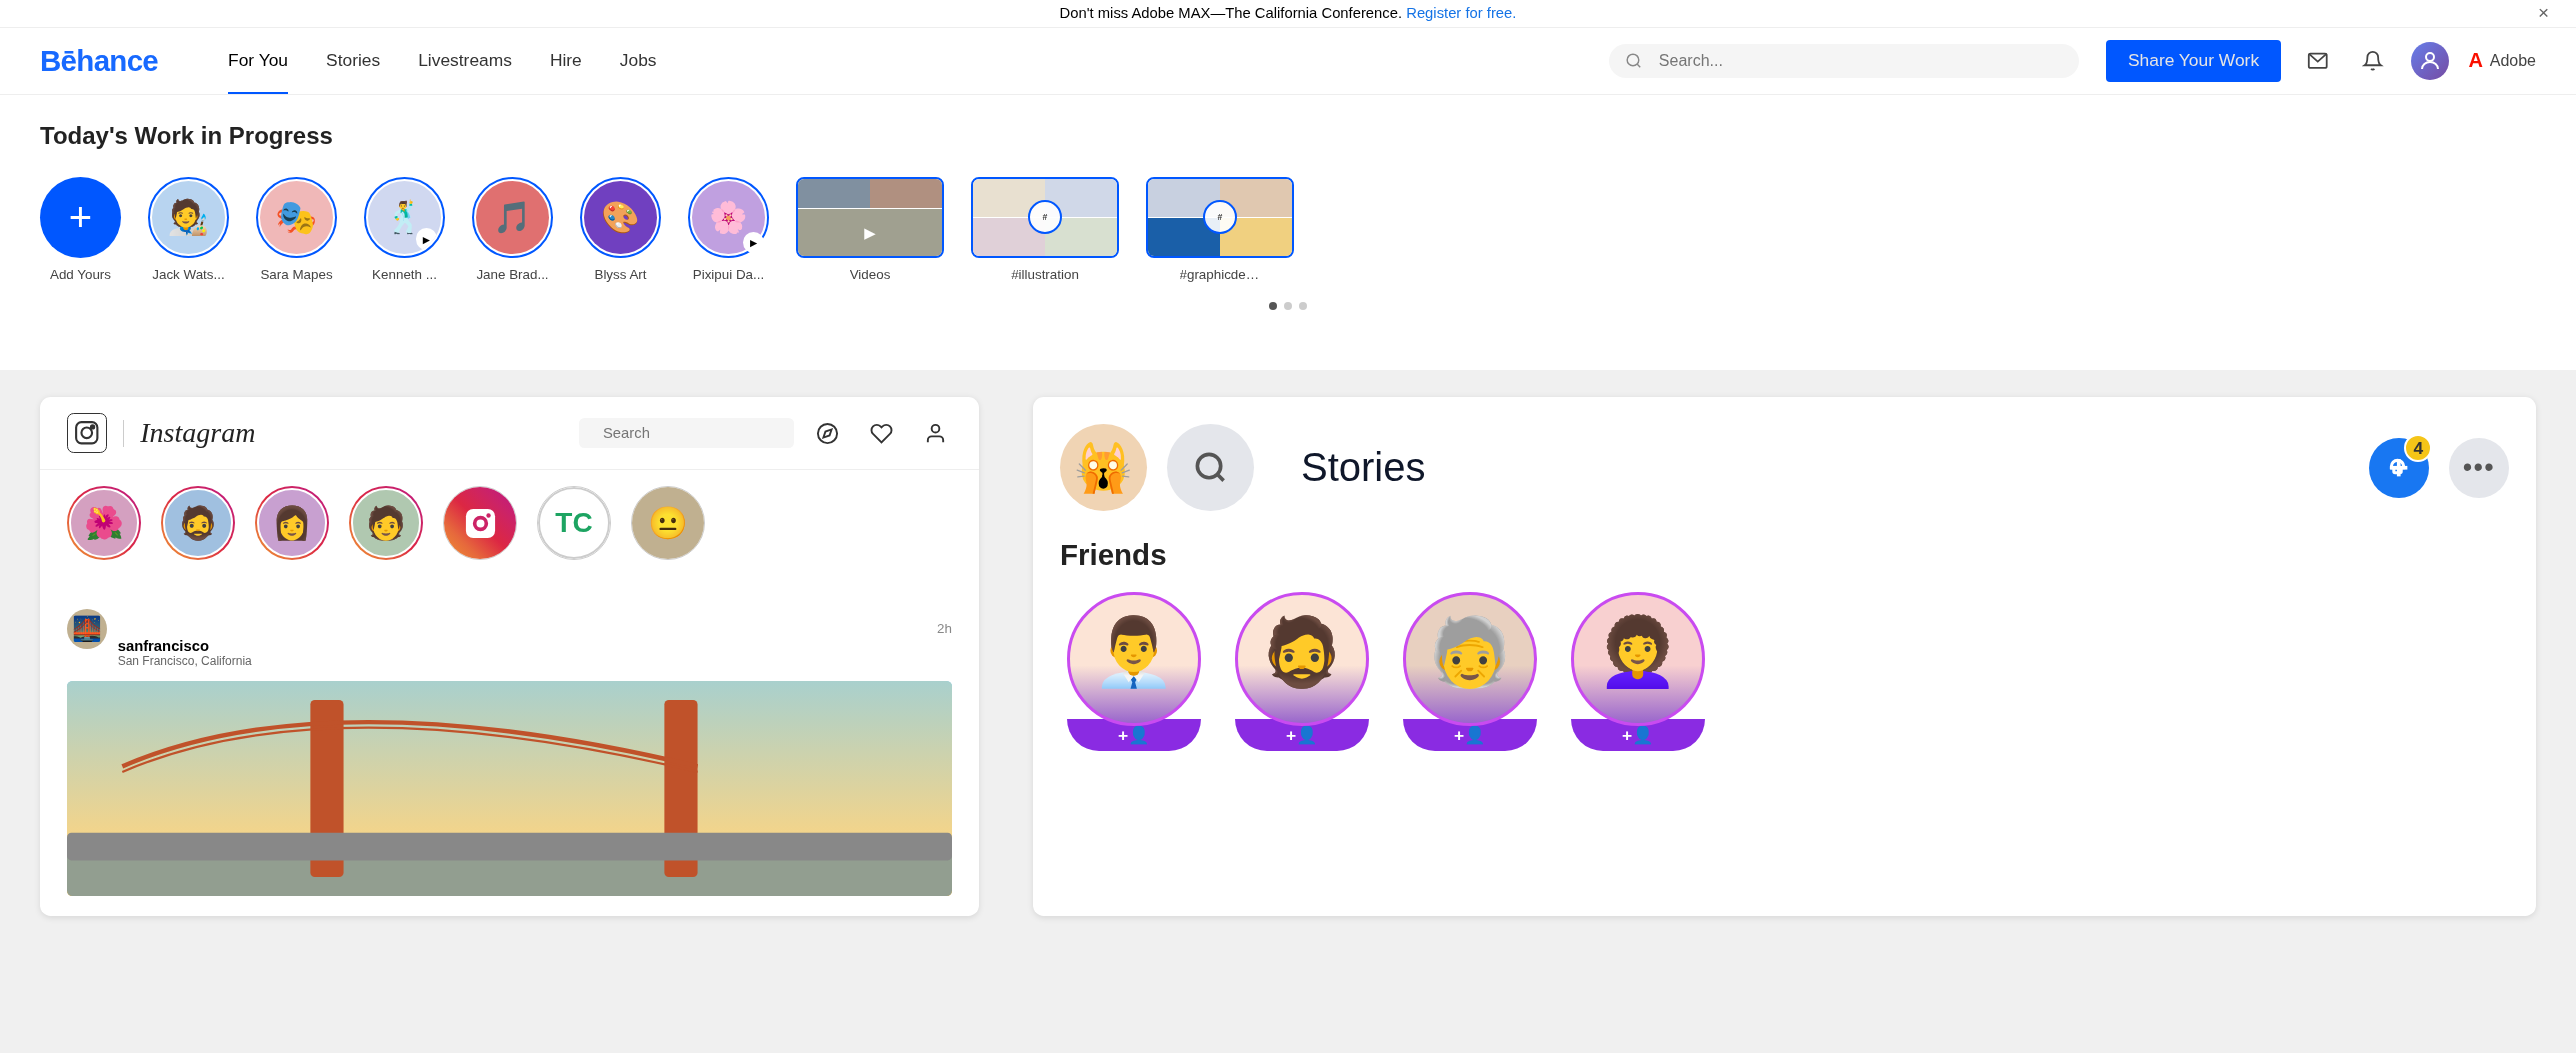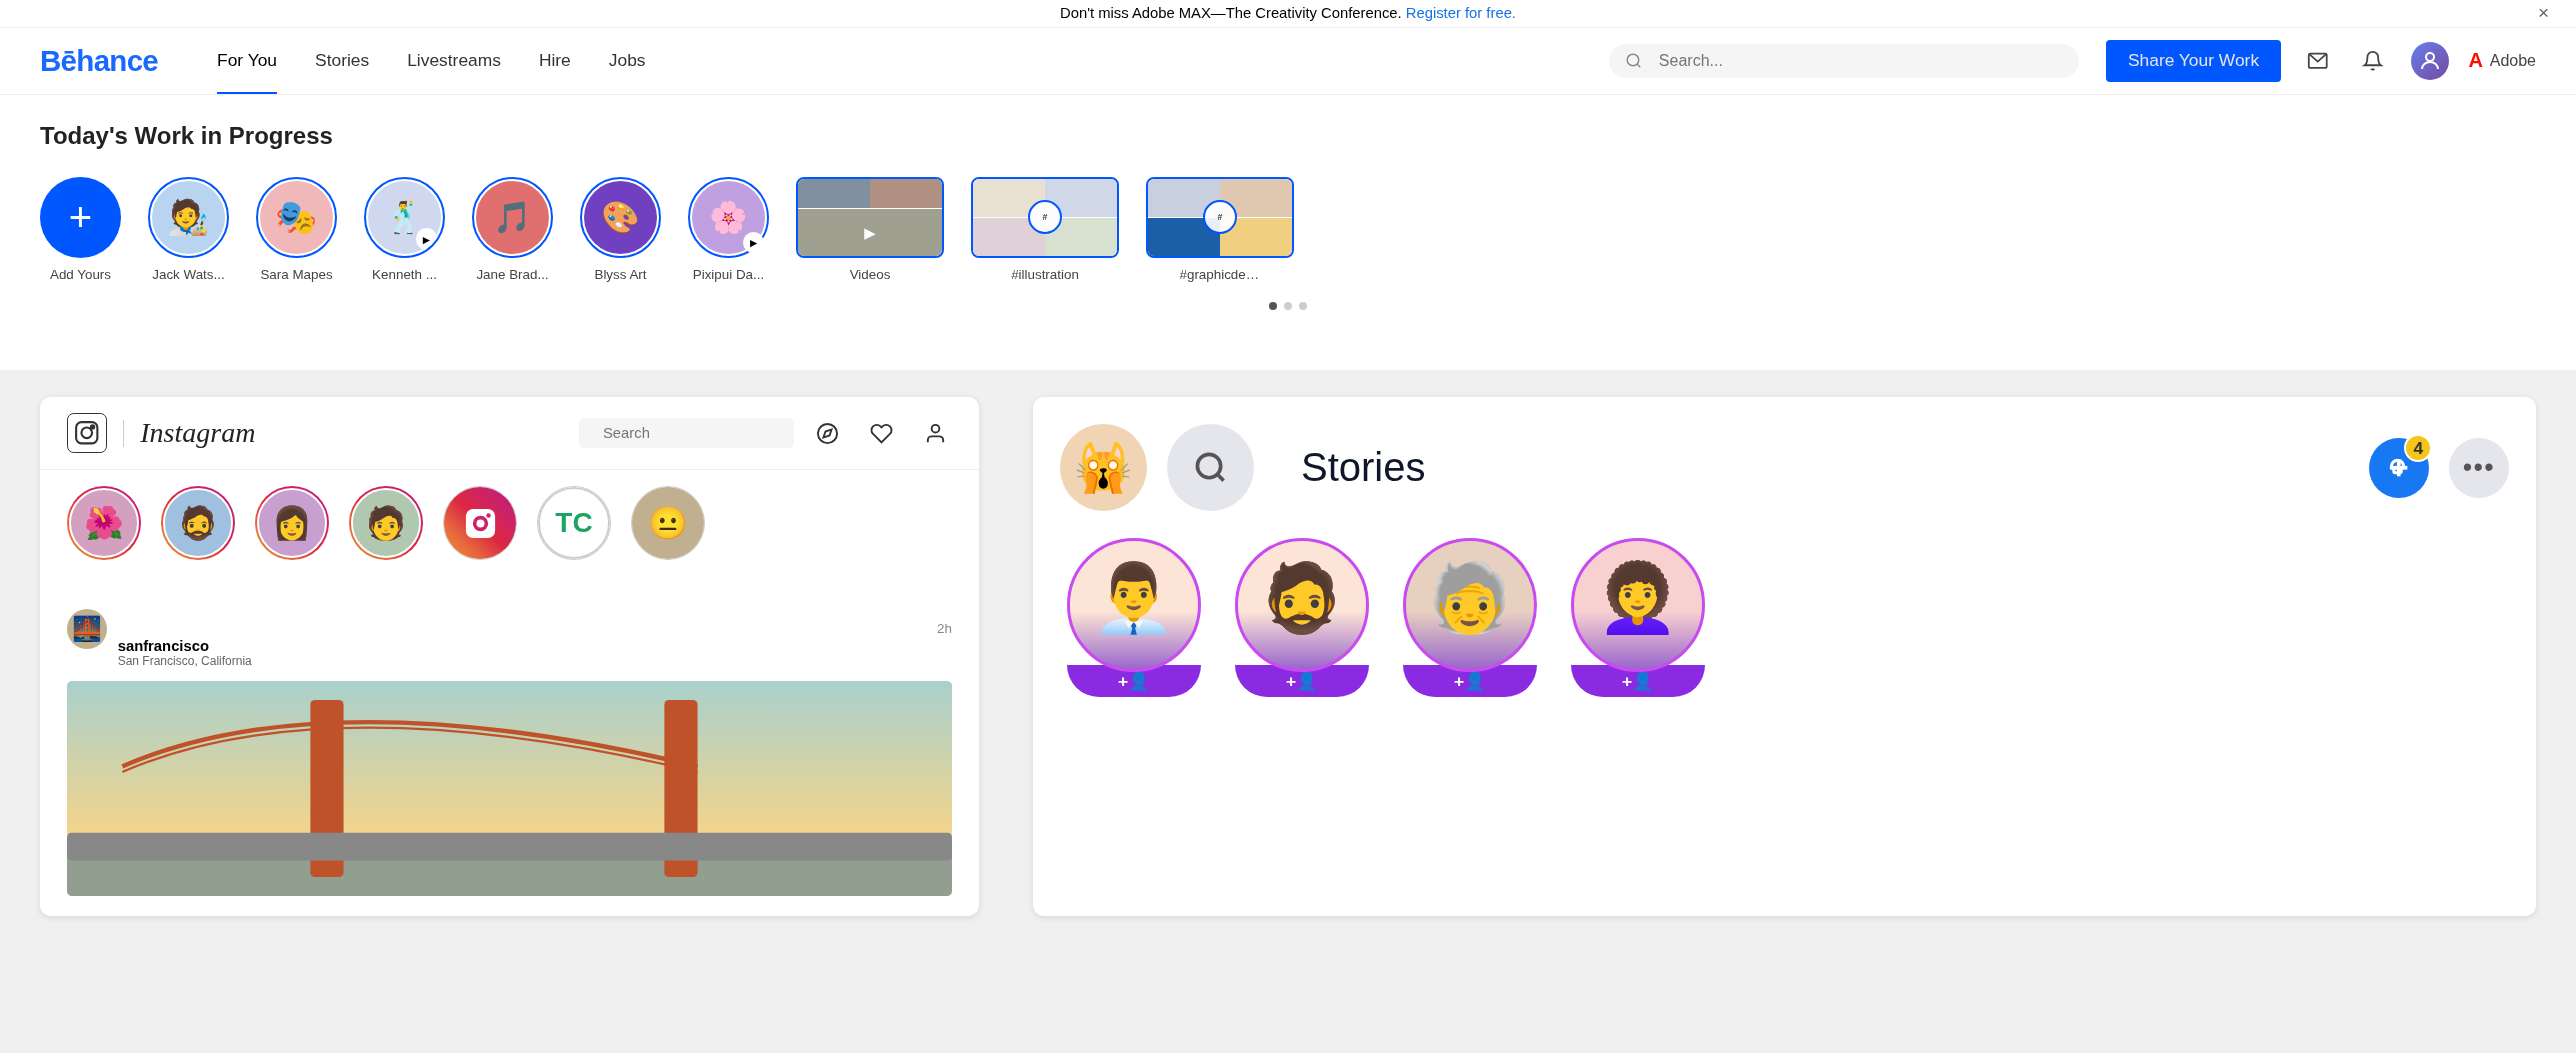--- a/index.html
+++ b/index.html
@@ -42,21 +42,21 @@
       padding: 0 40px;
       height: 67px;
       border-bottom: 0.7px solid #eee;
       gap: 27px;
     }
     .behance-logo {
       font-size: 29.5px;
       font-weight: 700;
       letter-spacing: -0.7px;
       color: #1769ff;
-      margin-right: 13px;
+      margin-right: 24px;
       font-style: normal;
     }
     .behance-nav {
       display: flex;
       gap: 0;
       align-items: center;
       flex: 1;
     }
     .nav-item {
       font-size: 17.4px;
@@ -521,21 +521,21 @@
       align-items: center;
       justify-content: center;
       z-index: 3;
       border: 2px solid #0057ff;
     }
   </style>
 </head>
 <body>
 
 <div class="notification-bar">
-  <span>Don't miss Adobe MAX—The Creativity Conference.</span>
+  <span>Don't miss Adobe MAX—The California Conference.</span>
   <a href="#">Register for free.</a>
   <span class="close-btn">×</span>
 </div>
 
 <header class="behance-header">
   <div class="behance-logo">Bēhance</div>
   <nav class="behance-nav">
     <a class="nav-item active">For You</a>
     <a class="nav-item">Stories</a>
     <a class="nav-item">Livestreams</a>
@@ -861,20 +861,21 @@
         </div>
         <div class="notification-badge">4</div>
       </div>
 
       <div class="fb-more-btn">
         <span style="font-size:27px;letter-spacing:1.3px;">•••</span>
       </div>
     </div>
 
     <div class="fb-friends-section">
+      <div class="fb-friends-title">Friends</div>
       <div class="fb-friends-row">
 
         <div class="fb-friend-card">
           <div class="fb-friend-avatar-wrap" style="background:linear-gradient(180deg,#fce4d6 55%,#9966cc 100%);display:flex;align-items:center;justify-content:center;">
             <span style="font-size:67px;margin-top:-13.4px;">👨‍💼</span>
           </div>
           <div class="fb-add-friend-badge">
             <span>+👤</span>
           </div>
         </div>

